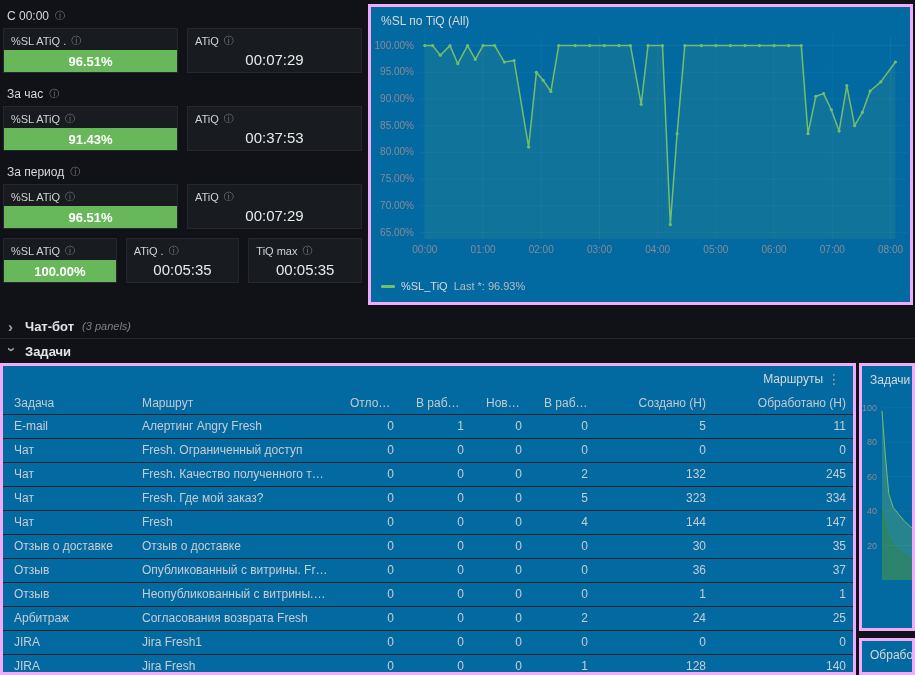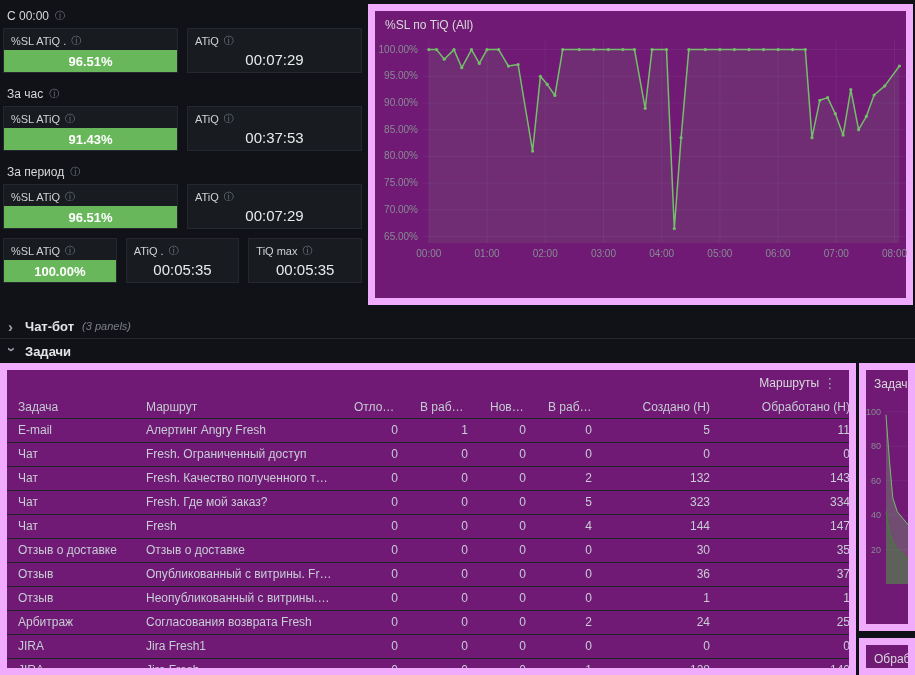--- a/index.html
+++ b/index.html
@@ -1,17 +1,17 @@
 <!DOCTYPE html>
 <html><head>
 <meta charset="utf-8">
 <style>
   *{margin:0;padding:0;box-sizing:border-box}
   html,body{width:915px;height:675px;background:#111217;font-family:"Liberation Sans","DejaVu Sans",sans-serif;color:#ccccdc;overflow:hidden;position:relative}
-  .panel{background:#701a75;border:7px solid #f0abfc;position:absolute}
+  .panel{background:#0369a1;border:3px solid #f0abfc;position:absolute}
 
   
   .stats-col{position:absolute;left:3px;top:4px;width:359px}
   .stat-group{margin-bottom:9px}
   .group-header{height:24px;display:flex;align-items:center;gap:6px;padding-left:4px;cursor:pointer}
   .group-title{font-size:12px;font-weight:500;color:#d8d9da}
   .info-icon{color:#787f8a;font-size:10px;line-height:1}
   .info-icon::before{content:"ⓘ"}
   .panel-row{display:flex;gap:9px;height:45px}
   .stat-panel{flex:1;background:#181b1f;border:1px solid #25272e;display:flex;flex-direction:column;overflow:hidden}
@@ -238,20 +238,25 @@
         <circle cx="452.6" cy="64.6" r="1.6" fill="#73bf69"></circle>
         <circle cx="460.3" cy="80.7" r="1.6" fill="#73bf69"></circle>
         <circle cx="468.1" cy="102.1" r="1.6" fill="#73bf69"></circle>
         <circle cx="475.8" cy="56.6" r="1.6" fill="#73bf69"></circle>
         <circle cx="483.6" cy="96.7" r="1.6" fill="#73bf69"></circle>
         <circle cx="491.4" cy="83.3" r="1.6" fill="#73bf69"></circle>
         <circle cx="499.1" cy="62.0" r="1.6" fill="#73bf69"></circle>
         <circle cx="509.8" cy="52.9" r="1.6" fill="#73bf69"></circle>
         <circle cx="524.4" cy="33.0" r="1.6" fill="#73bf69"></circle>
       </svg>
+    <div class="legend">
+      <span class="legend-swatch" style="background: rgb(115, 191, 105);"></span>
+      <span class="legend-name">%SL_TiQ</span>
+      <span class="legend-detail">Last *: 96.93%</span>
+    </div>
   </div>
 
   <div class="dash-row row-chatbot">
     <span class="chev"></span>
     <span class="row-label">Чат-бот</span>
     <span class="row-meta">(3 panels)</span>
   </div>
 
   <div class="dash-row row-tasks">
     <span class="chev down"></span>
@@ -308,21 +313,21 @@
             <td class="al-r">0</td>
           </tr>
           <tr>
             <td class="al-l">Чат</td>
             <td class="al-l">Fresh. Качество полученного товара</td>
             <td class="al-r">0</td>
             <td class="al-r">0</td>
             <td class="al-r">0</td>
             <td class="al-r">2</td>
             <td class="al-r">132</td>
-            <td class="al-r">143</td>
+            <td class="al-r">245</td>
           </tr>
           <tr>
             <td class="al-l">Чат</td>
             <td class="al-l">Fresh. Где мой заказ?</td>
             <td class="al-r">0</td>
             <td class="al-r">0</td>
             <td class="al-r">0</td>
             <td class="al-r">5</td>
             <td class="al-r">323</td>
             <td class="al-r">334</td>

